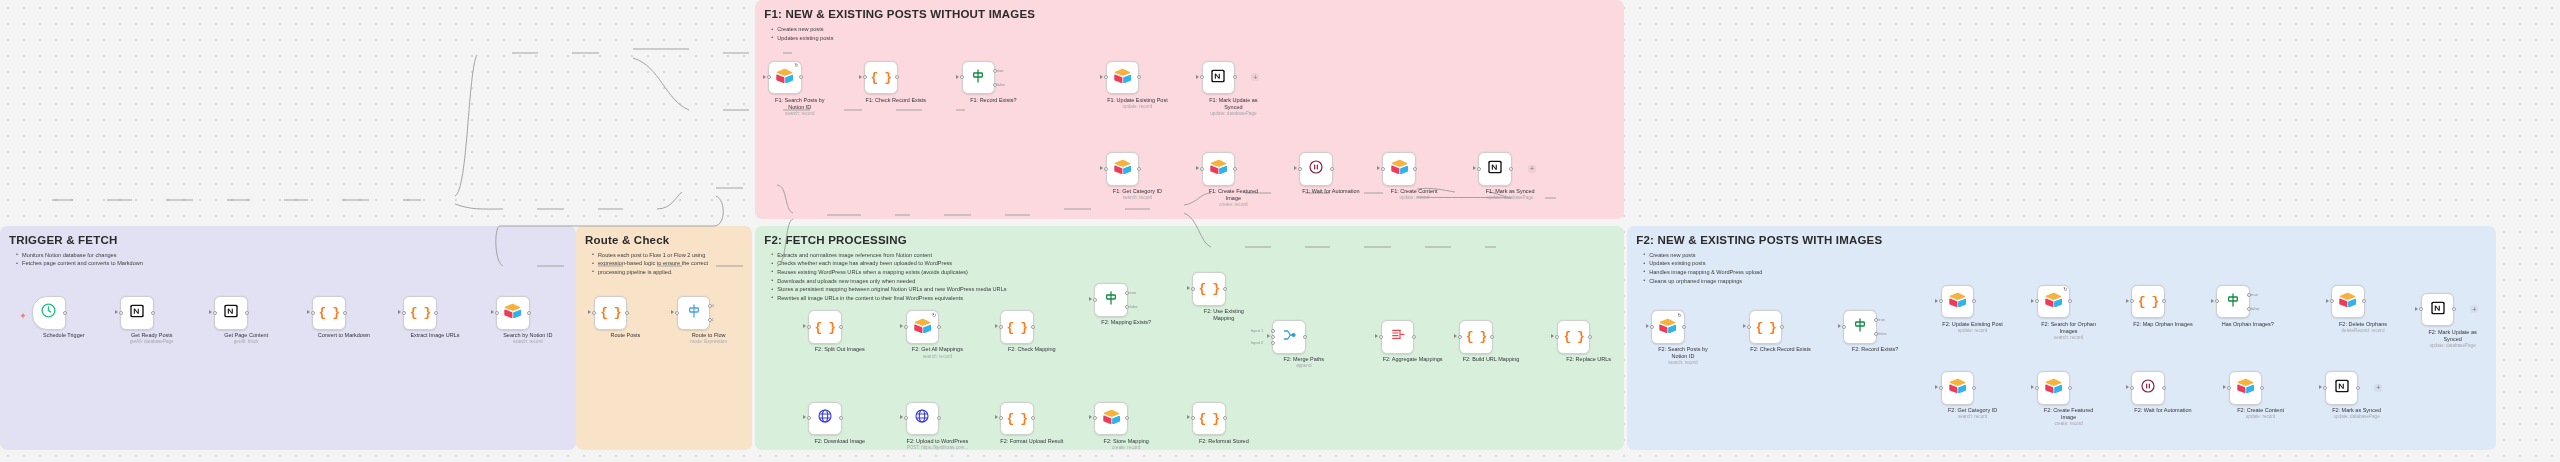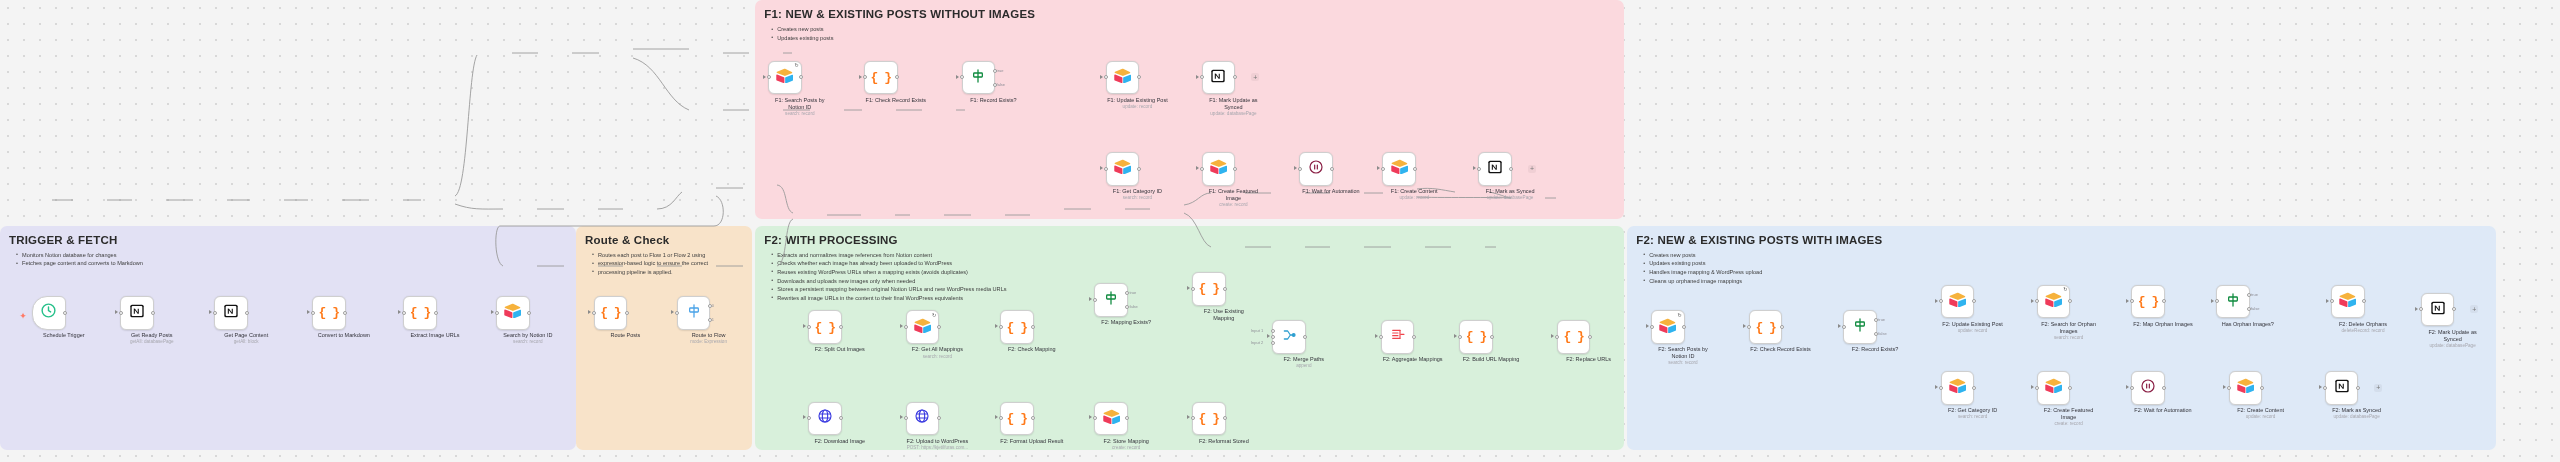--- a/index.html
+++ b/index.html
@@ -123,21 +123,21 @@
         <li>Fetches page content and converts to Markdown</li>
       </ul>
       <div class="zone" style="left: 576px; top: 225.6px; width: 176px; height: 224px; background: rgb(248, 227, 201);"></div>
       <div class="zone-title" style="left: 585px; top: 233.6px;">Route &amp; Check</div>
       <ul class="zone-bullets" style="left: 591px; top: 250.6px;">
         <li>Routes each post to Flow 1 or Flow 2 using</li>
         <li>expression-based logic to ensure the correct</li>
         <li>processing pipeline is applied.</li>
       </ul>
       <div class="zone" style="left: 755.2px; top: 225.6px; width: 868.8px; height: 224px; background: rgb(216, 240, 219);"></div>
-      <div class="zone-title" style="left: 764.2px; top: 233.6px;">F2: WITH PROCESSING</div>
+      <div class="zone-title" style="left: 764.2px; top: 233.6px;">F2: FETCH PROCESSING</div>
       <ul class="zone-bullets" style="left: 770.2px; top: 250.6px;">
         <li>Extracts and normalizes image references from Notion content</li>
         <li>Checks whether each image has already been uploaded to WordPress</li>
         <li>Reuses existing WordPress URLs when a mapping exists (avoids duplicates)</li>
         <li>Downloads and uploads new images only when needed</li>
         <li>Stores a persistent mapping between original Notion URLs and new WordPress media URLs</li>
         <li>Rewrites all image URLs in the content to their final WordPress equivalents</li>
       </ul>
       <div class="zone" style="left: 1627.2px; top: 225.6px; width: 868.8px; height: 224px; background: rgb(222, 233, 247);"></div>
       <div class="zone-title" style="left: 1636.2px; top: 233.6px;">F2: NEW &amp; EXISTING POSTS WITH IMAGES</div>

